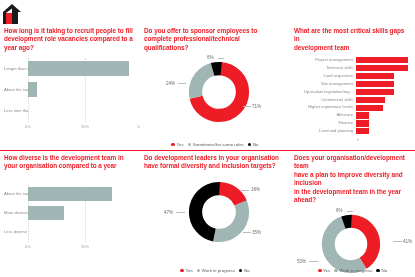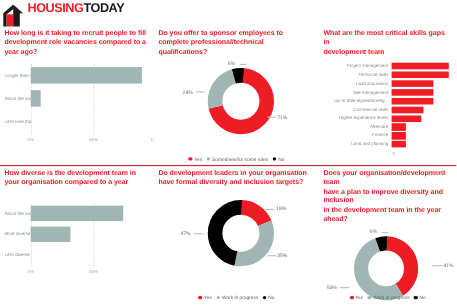--- a/index.html
+++ b/index.html
@@ -83,23 +83,20 @@
 
   <div class="logo">
     <span class="logo-mark">
       <svg width="21" height="22" viewBox="0 0 21 22">
         <polygon points="1,9 10,1 10,5.5 4,10 4,21 1,21" fill="#1a1a1a"></polygon>
         <rect x="4" y="10" width="6" height="11" fill="#ee1c25"></rect>
         <polygon points="10,1 19,9 16,9 16,21 10,21" fill="#1a1a1a"></polygon>
       </svg>
     </span>
     <span class="logo-text">
-      <span class="logo-row1">
-        <span class="logo-housing">HOUSING</span><span class="logo-today">TODAY</span>
-      </span>
     </span>
   </div>
 
   <div class="grid">
 
     <div class="row">
 
       <div class="panel p1">
         <div class="q-title">How long is it taking to recruit people to fill
 development role vacancies compared to a

